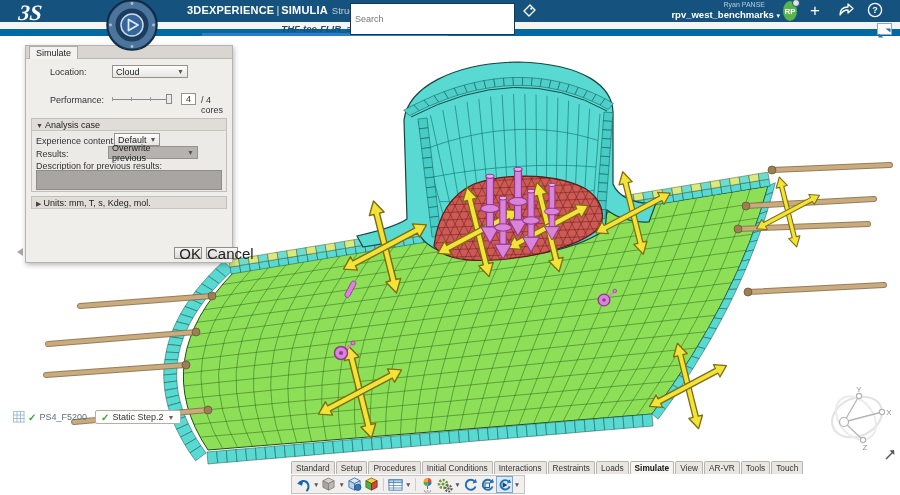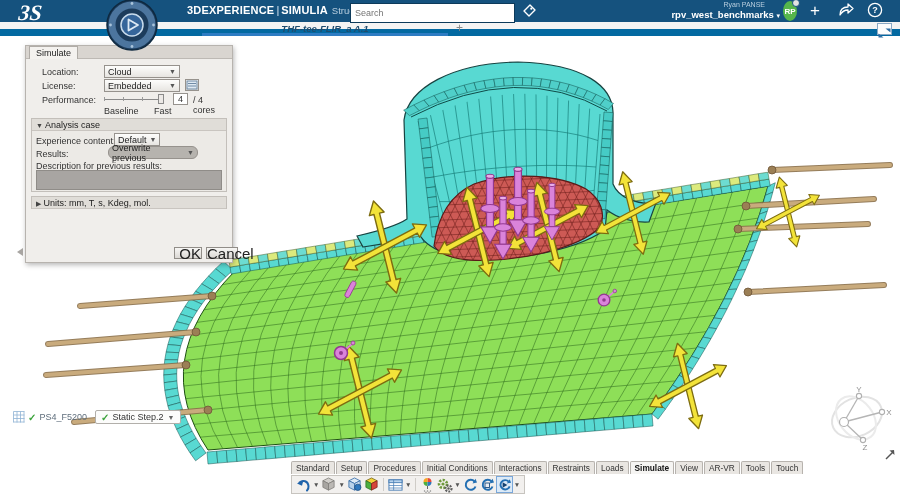--- a/index.html
+++ b/index.html
@@ -8,21 +8,21 @@
   #stage { position:relative; width:900px; height:495px; background:#fff; }
 
   
   #topbar { position:absolute; left:0; top:0; width:900px; height:22px; background:#15527e; z-index:20; }
   #logo { position:absolute; left:16px; top:0px; }
   #compass-widget { position:absolute; left:103px; top:-2px; z-index:25; }
   #brand { position:absolute; left:187px; top:4px; font-size:11px; color:#fff; white-space:nowrap; }
   #brand .b { font-weight:bold; letter-spacing:.2px; }
   #brand .d { font-weight:normal; color:#cfe0ee; padding:0 2px; }
   #brand .sub { font-weight:normal; font-size:9.5px; color:#b9cfdf; margin-left:4px; }
-  #search-box { position:absolute; left:350px; top:3px; width:165px; height:20px; background:#fff; border:1px solid #0d3a5a; display:flex; align-items:center;gap:40px; }
+  #search-box { position:absolute; left:350px; top:3px; width:165px; height:32px; background:#fff; border:1px solid #0d3a5a; display:flex; align-items:center;gap:40px; }
   #search-input { flex:1; border:none; outline:none; font-size:9px; color:#555; padding:0 4px; font-family:"Liberation Sans",sans-serif; }
   #search-box svg { margin-right:3px; }
   #tag-btn { position:absolute; left:521px; top:3px; width:16px; height:16px; cursor:pointer; }
   #user-name { position:absolute; left:640px; top:1px; width:125px; text-align:right; font-size:7px; color:#b9cfdf; }
   #workspace { position:absolute; left:637px; top:9px; width:143px; text-align:right; font-size:9.5px; color:#fff; font-weight:bold; white-space:nowrap; }
   #workspace .chev { font-size:7px; font-weight:normal; }
   #avatar { position:absolute; left:783px; top:1px; width:14px; height:20px; border-radius:50%; background:#56b54b; color:#fff; font-size:8px; font-weight:bold; display:flex; align-items:center; justify-content:center; }
   #avatar .badge { position:absolute; right:-3px; top:-2px; width:8px; height:8px; border-radius:50%; background:#e3e3e3; border:1px solid #15527e; }
   .bar-ico { position:absolute; top:2px; color:#fff; cursor:pointer; text-align:center; }
   #plus-btn { left:806px; font-size:17px; width:18px; line-height:17px; font-weight:normal; }
@@ -36,25 +36,25 @@
   #new-tab-btn { position:absolute; left:456px; top:0px; font-size:12px; color:#8a8a8a; line-height:13px; cursor:pointer; }
   #expand-btn { position:absolute; left:877px; top:23px; width:15px; height:12px; background:#fdfdfd; border:1px solid #8aa8c4; z-index:18; cursor:pointer; }
 
   
   #scene { position:absolute; left:0; top:0; z-index:1; }
 
   
   #sim-panel { position:absolute; left:25px; top:45px; width:208px; height:218px; background:#f0eeeb; border:1px solid #b7b3ae; box-shadow:1px 2px 5px rgba(0,0,0,.28); z-index:10; font-size:9px; color:#333; }
   #sim-tabstrip { position:absolute; left:0; top:0; right:0; height:13px; background:#d9d5d0; border-bottom:1px solid #bdb9b4; }
   #sim-tab { position:absolute; left:3px; top:0px; height:13px; padding:0 6px; background:#f4f2ef; border:1px solid #b0aca7; border-bottom:none; line-height:12px; font-size:9px; color:#222; }
-  .prow { position:absolute; left:16px; right:8px; height:13px; }
+  .prow { position:absolute; left:24px; right:8px; height:13px; }
   .plabel { position:absolute; left:0; top:2px; font-size:9px; color:#333; }
   .dd { position:absolute; height:13px; border:1px solid #96928d; background:linear-gradient(#fdfdfc,#e7e5e1); display:flex; align-items:center; justify-content:space-between; padding:0 3px; font-size:9px; color:#222; cursor:pointer; }
   .dd .car { font-size:7px; color:#555; margin-left:3px; }
-  .dd.gray { background:#b6b3ae;border-radius:6px; }
+  .dd.gray { background:#b6b3ae; }
   #row-loc { top:19px; } #row-lic { top:33px; } #row-perf { top:47px; } #row-scale { top:60px; }
   #loc-dd, #lic-dd { left:62px; width:76px; }
   #lic-extra { position:absolute; left:143px; top:0px; width:14px; height:12px; border:1px solid #96928d; background:linear-gradient(#fbfbfa,#dedcd8); cursor:pointer; }
   #slider { position:absolute; left:62px; top:5px; width:60px; height:3px; }
   #slider .track { position:absolute; left:0; top:1px; width:60px; height:1px; background:#8a8a8a; }
   #slider .tick { position:absolute; top:-1px; width:1px; height:4px; background:#9a9a9a; }
   #slider .handle { position:absolute; left:54px; top:-4px; width:6px; height:10px; background:#ece9e6; border:1px solid #8a8a8a; cursor:pointer; }
   #cores-input { position:absolute; left:131px; top:0px; width:15px; height:12px; background:#fff; border:1px solid #96928d; text-align:center; line-height:11px; }
   #cores-suffix { position:absolute; left:151px; top:2px; }
   #scale-min { position:absolute; left:62px; top:0; } #scale-max { position:absolute; left:112px; top:0; }
@@ -661,50 +661,32 @@
     <div id="sim-tabstrip">
       <div id="sim-tab">Simulate</div>
     </div>
     <div class="prow" id="row-loc">
       <span class="plabel">Location:</span>
       <div class="dd" id="loc-dd">
           <span>Cloud</span>
           <span class="car">▼</span>
         </div>
     </div>
-    <div class="prow" id="row-lic">
-      <span class="plabel">License:</span>
-      <div class="dd" id="lic-dd">
-          <span>Embedded</span>
-          <span class="car">▼</span>
-        </div>
-      <div id="lic-extra">
-        <svg width="12" height="10" viewBox="0 0 12 10">
-            <rect x="1" y="1" width="10" height="8" fill="#dfe9f2" stroke="#6f8aa5" stroke-width="1"></rect>
-            <line x1="2" y1="3.5" x2="10" y2="3.5" stroke="#6f8aa5" stroke-width="1"></line>
-            <line x1="2" y1="6" x2="10" y2="6" stroke="#6f8aa5" stroke-width="1"></line>
-          </svg>
-      </div>
-    </div>
     <div class="prow" id="row-perf">
       <span class="plabel">Performance:</span>
       <div id="slider">
         <div class="track"></div>
         <div class="tick" style="left:0px"></div>
           <div class="tick" style="left:19px"></div>
         <div class="tick" style="left:38px"></div>
           <div class="tick" style="left:57px"></div>
         <div class="handle"></div>
       </div>
       <div id="cores-input">4</div>
       <span id="cores-suffix">/ 4 cores</span>
-    </div>
-    <div class="prow" id="row-scale">
-      <span id="scale-min">Baseline</span>
-      <span id="scale-max">Fast</span>
     </div>
     <div class="group" id="grp-analysis">
       <div class="grp-head"><span class="tri">▼</span><span>Analysis case</span></div>
       <div id="row-exp">
         <span class="plabel">Experience content:</span>
         <div class="dd" id="exp-dd">
             <span>Default</span>
             <span class="car">▼</span>
           </div>
       </div>

